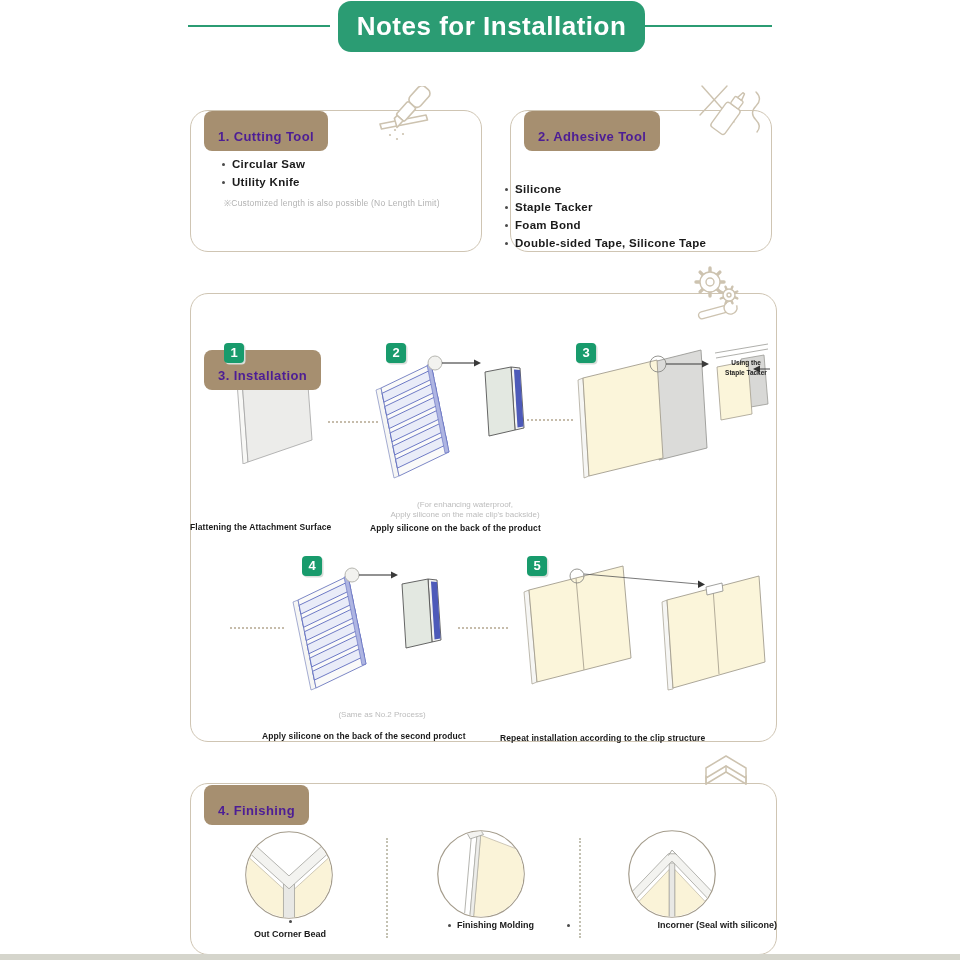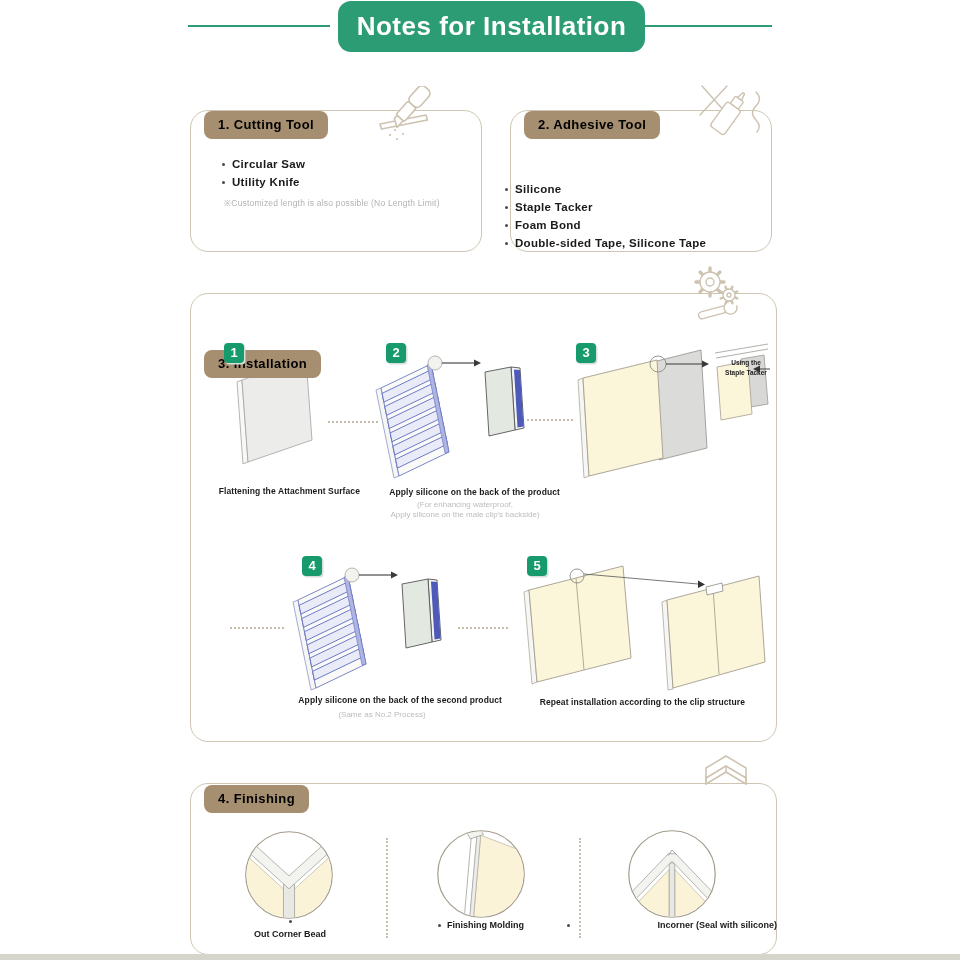--- a/index.html
+++ b/index.html
@@ -3,32 +3,32 @@
 <meta charset="utf-8">
 <style>
   html,body{margin:0;padding:0;background:#fff;}
   .page{position:relative;width:960px;height:960px;background:#ffffff;overflow:hidden;
         font-family:"Liberation Sans",sans-serif;}
   .abs{position:absolute;}
   .box{position:absolute;border:1.3px solid #cfc5b3;border-radius:18px;background:#fff;}
   .hline{position:absolute;height:2px;background:#2b9c73;}
   .header-pill{position:absolute;background:#2b9c73;color:#fff;font-weight:bold;font-size:26px;
         letter-spacing:.5px;text-align:center;line-height:51px;border-radius:13px;}
-  .section-label{position:absolute;background:#a68f70;color:#000000;font-weight:bold;font-size:13px;
-        letter-spacing:.4px;padding:6px 14px 7px;border-radius:8px;z-index:3;}
+  .section-label{position:absolute;background:#a68f70;color:#4c1d95;font-weight:bold;font-size:13px;
+        letter-spacing:.4px;padding:18px 14px 7px;border-radius:8px;z-index:3;}
   .badge{position:absolute;width:20px;height:20px;background:#189b6c;border-radius:4px;color:#fff;
         font-size:13px;font-weight:bold;text-align:center;line-height:20px;z-index:3;
         box-shadow:1.5px 1.5px 0 #d8ded9;}
   .list{position:absolute;text-align:right;}
   .item{font-size:11.5px;font-weight:bold;color:#1a1a1a;letter-spacing:.3px;margin-bottom:5px;
         display:flex;align-items:center;gap:7px;line-height:13px;}
   .dot{width:3px;height:3px;background:#4a4a4a;border-radius:50%;flex:0 0 auto;}
   .note{position:absolute;font-size:8.5px;color:#b2b2b2;letter-spacing:.2px;}
-  .cap{position:absolute;font-size:8.5px;font-weight:bold;color:#1a1a1a;text-align:right;
-        letter-spacing:.1px;line-height:11px;}
+  .cap{position:absolute;font-size:8.5px;font-weight:bold;color:#1a1a1a;text-align:left;
+        letter-spacing:.1px;line-height:11px;margin-top:36px;}
   .sub{position:absolute;font-size:8px;color:#bcbcbc;text-align:center;line-height:10px;}
   .dotline{position:absolute;border-top:2px dotted #c6bcab;}
   .vdotline{position:absolute;border-left:2px dotted #c3c1b2;}
   .anno{position:absolute;font-size:6.5px;font-weight:bold;color:#222;line-height:9.5px;
         text-align:center;z-index:4;}
   .ccap{position:absolute;font-size:9px;font-weight:bold;color:#1a1a1a;display:flex;
         align-items:center;justify-content:center;gap:6px;}
   .bottombar{position:absolute;left:0;top:954px;width:960px;height:6px;background:#d5d5cc;}
   svg{display:block;}
 </style>
@@ -313,21 +313,21 @@
         <polygon points="0,76 46,28 54,28 100,76 94,82 50,36 6,82" fill="#f3f3f0" stroke="#9c9c96" stroke-width="0.8"></polygon>
         <polyline points="46,30 50,24 55,29" fill="none" stroke="#9c9c96" stroke-width="1"></polyline>
       </g>
     </svg>
   </div>
 
   <div class="ccap" style="left:210px;top:920px;width:160px;flex-direction:column;">
     <span class="dot"></span>
       <span>Out Corner Bead</span>
   </div>
-  <div class="ccap" style="left:401px;top:920px;width:160px;">
+  <div class="ccap" style="left:411px;top:920px;width:160px;">
     <span class="dot"></span>
       <span>Finishing Molding</span>
   </div>
   <div class="ccap" style="left:567px;top:920px;width:210px;justify-content:space-between;">
     <span class="dot"></span>
       <span>Incorner (Seal with silicone)</span>
   </div>
 
   <div class="bottombar"></div>
 </div>

